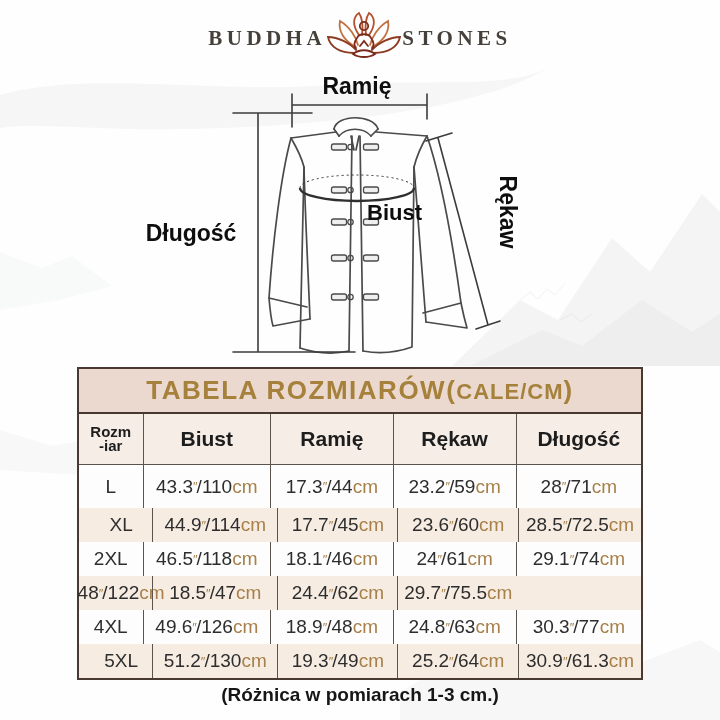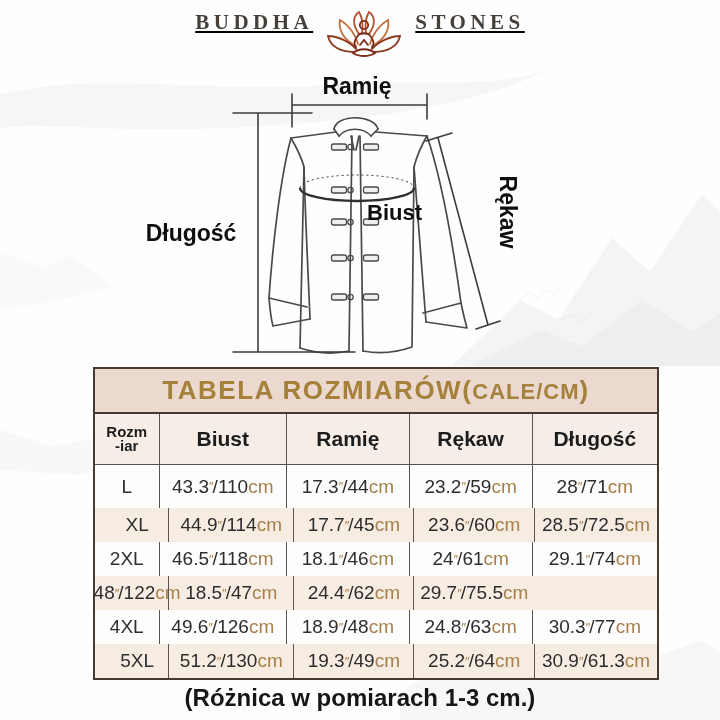--- a/index.html
+++ b/index.html
@@ -1,52 +1,52 @@
 <!DOCTYPE html>
 <html><head>
 <meta charset="utf-8">
 <style>
   html,body{margin:0;padding:0;background:#fff;}
   .stage{position:relative;width:720px;height:720px;overflow:hidden;background:#fefefe;
          font-family:"Liberation Sans",sans-serif;}
   .bg-art{position:absolute;left:0;top:0;width:720px;height:720px;z-index:0;pointer-events:none;}
   
   .logo{position:absolute;left:0;top:10px;width:720px;height:56px;z-index:2;
-        display:flex;align-items:flex-start;justify-content:center;gap:13px;text-decoration:underline;}
+        display:flex;align-items:center;justify-content:center;}
   .brand-text{font-family:"Liberation Serif",serif;font-size:21px;font-weight:600;
               letter-spacing:4.5px;color:#46403a;}
   .lotus{width:76px;height:54px;}
   
   .diagram{position:absolute;left:140px;top:70px;width:420px;height:300px;z-index:1;pointer-events:none;}
   .jkt{fill:none;stroke:#4a4a4a;stroke-width:1.7;stroke-linecap:round;stroke-linejoin:round;}
   .mline{fill:none;stroke:#3c3c3c;stroke-width:1.6;stroke-linecap:round;}
   .dlabel{font-family:"Liberation Sans",sans-serif;font-weight:bold;fill:#0e0e0e;}
   
   .size-table{position:absolute;left:77px;top:367px;width:566px;z-index:2;
-              background:#fdfdfd;border:2px solid #483931;box-sizing:border-box;margin-left:16px;}
+              background:#fdfdfd;border:2px solid #483931;box-sizing:border-box;}
   .t-title{height:43px;background:#ebd8cf;border-bottom:2px solid #463830;
            display:flex;align-items:center;justify-content:center;
            color:#a5813c;font-weight:bold;font-size:26px;letter-spacing:1.5px;}
   .t-units{font-size:22px;letter-spacing:1px;padding-top:3px;}
   .trow{display:grid;grid-template-columns:11.3% 22.7% 21.8% 21.9% 22.3%;align-items:center;}
   .trow > div{height:100%;display:flex;align-items:center;justify-content:center;box-sizing:border-box;}
   .trow > div:not(:first-child){border-left:1px solid #5b544e;}
   .t-head{height:50px;background:#f5ede6;border-bottom:1px solid #5b544e;
           font-weight:bold;font-size:21px;color:#1d1d1d;}
   .sizecol{flex-direction:column;font-size:15px;line-height:0.95;}
   .drow{height:34px;font-size:19px;color:#2d2d2d;}
   .drow.first{height:43px;}
   .drow.alt{background:#f6ece2;padding-left:11px;}
   .sizecell{font-size:19px;color:#2f2f2f;}
   .n{color:#2d2d2d;}
   .u{color:#a7804a;}
   .ui{font-size:0.68em;vertical-align:0.30em;letter-spacing:-1px;}
   
   .note{position:absolute;left:0;top:684px;width:720px;margin:0;text-align:center;z-index:2;
-        font-size:24px;font-weight:bold;color:#161616;}
+        font-size:19px;font-weight:bold;color:#161616;}
 </style>
 </head>
 <body>
 
 <div class="stage">
 
   <svg class="bg-art" viewBox="0 0 720 720">
     <g fill="#aeb3bc" stroke="none">
       <path opacity="0.10" d="M0,95 C90,70 210,94 330,85 C430,78 505,90 548,68 C480,110 320,127 180,129 C105,131 40,122 0,128 Z"></path>
       <path opacity="0.13" d="M452,366 L520,300 L558,320 L612,238 L650,272 L702,194 L720,212 L720,366 Z"></path>

